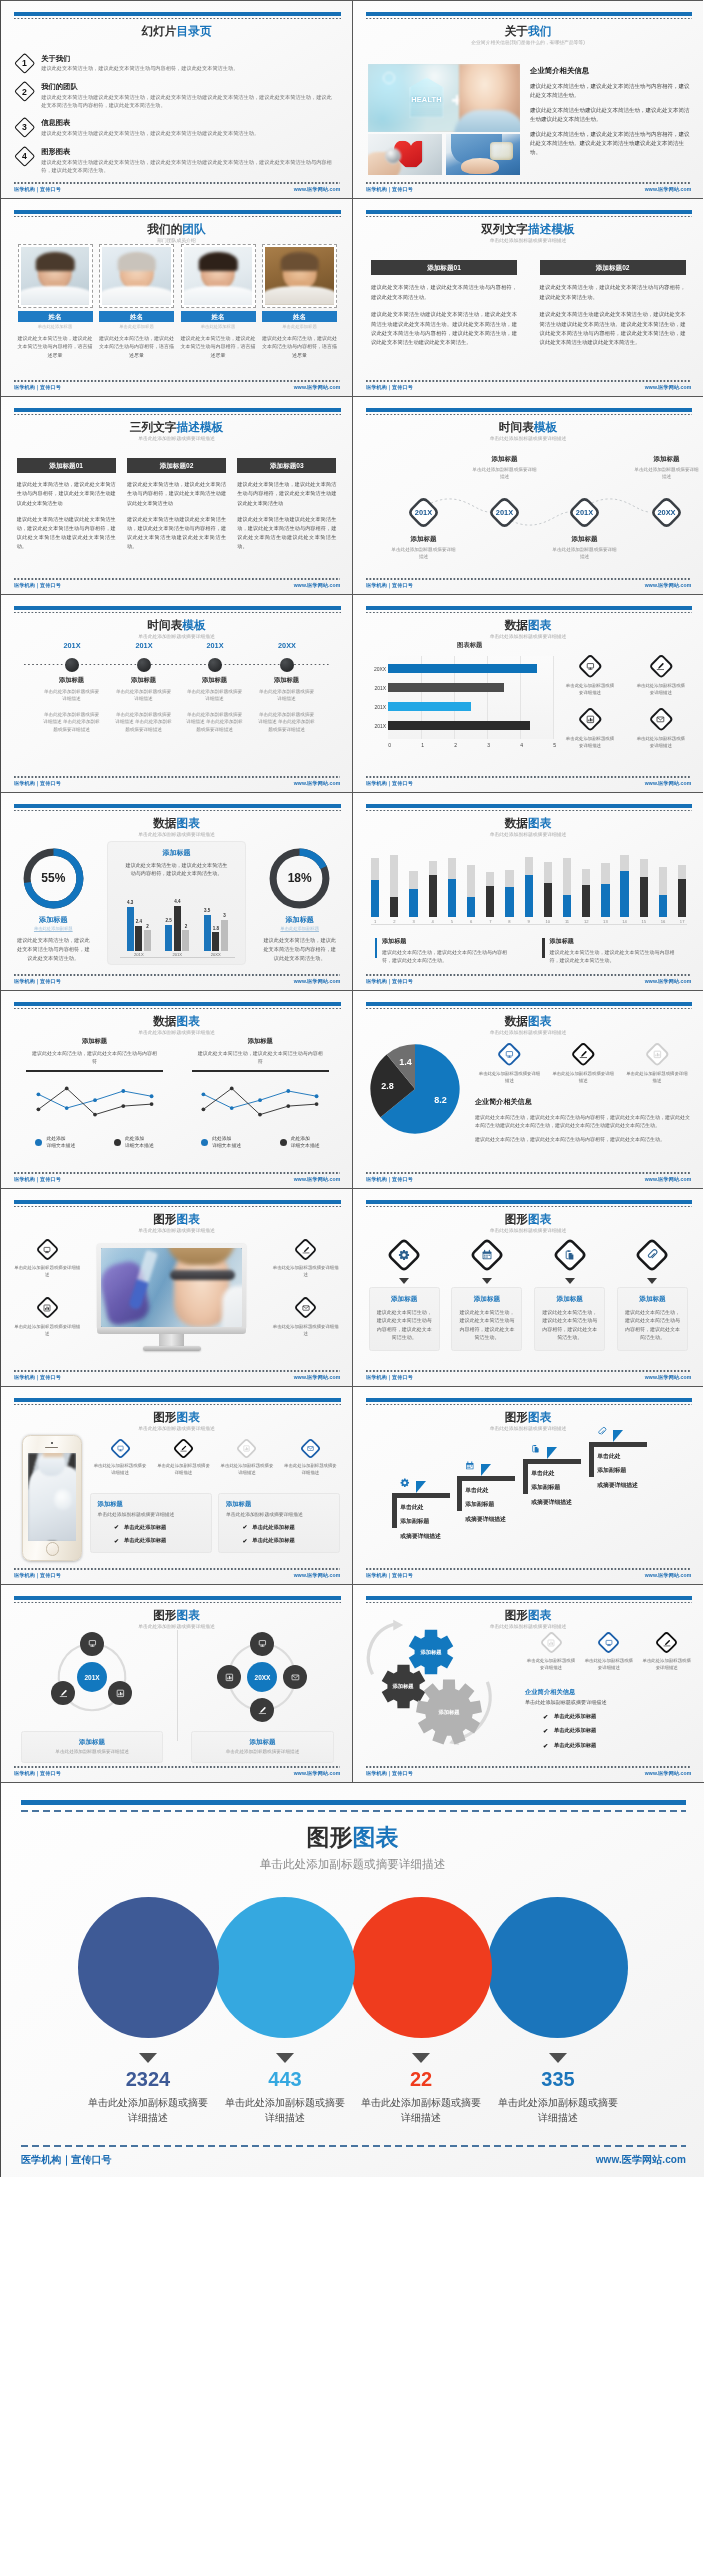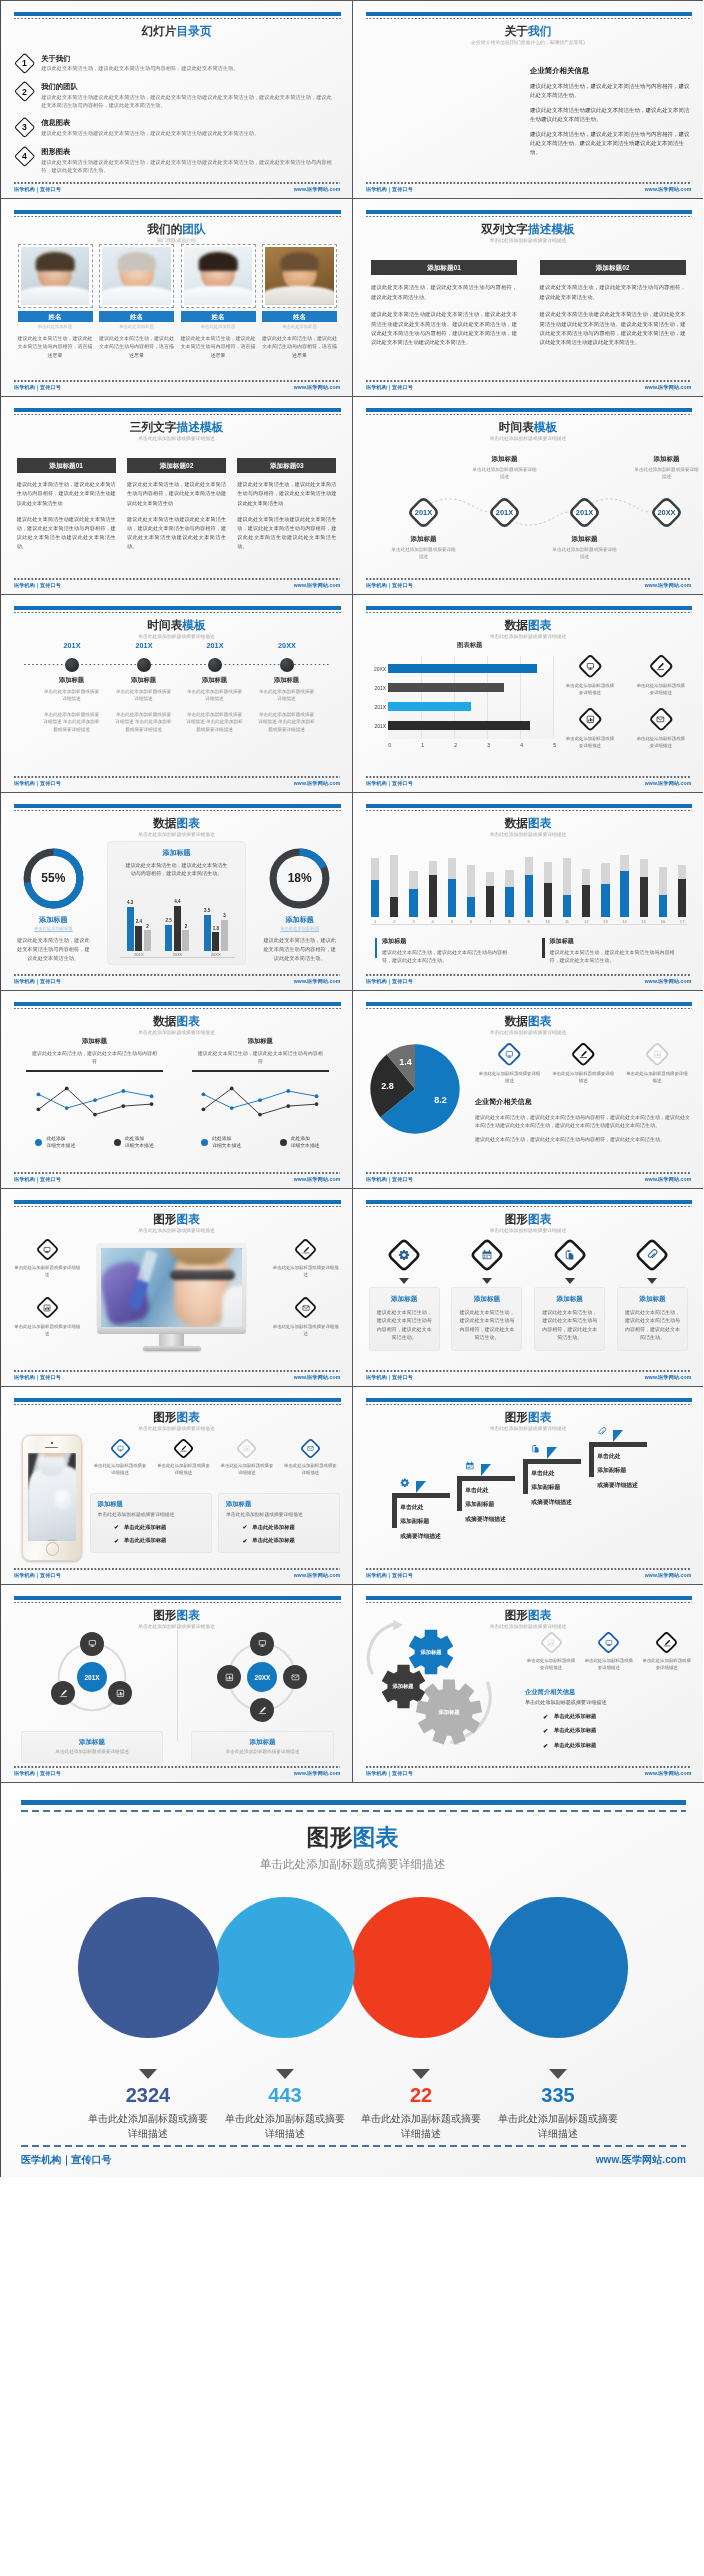--- a/index.html
+++ b/index.html
@@ -376,21 +376,21 @@
 .g-text{position:absolute;left:172px;right:10px;top:103px;}
 .g-h{font-size:6.3px;font-weight:bold;color:#1b75bb;}
 .g-s{font-size:5.1px;color:#4e4e4e;margin-top:1.7px;}
 .g-bul{display:flex;align-items:center;font-size:5.3px;font-weight:bold;color:#2e2e2e;margin-top:7.4px;padding-left:18px;}
 .g-bul .ck{color:#1a1a1a;font-size:6.1px;margin-right:5.8px;}
 
 
 .bc-row{position:absolute;left:0;right:0;top:114px;height:142px;}
 .bc-circle{position:absolute;top:0;width:141px;height:141px;border-radius:50%;}
 .bc-caps{position:absolute;left:0;right:0;top:270px;height:83px;}
-.bc-cell{position:absolute;top:16px;width:154px;margin-left:-77px;text-align:center;}
+.bc-cell{position:absolute;top:0;width:154px;margin-left:-77px;text-align:center;}
 .bc-tri{width:0;height:0;margin:0 auto;border-left:9px solid transparent;border-right:9px solid transparent;border-top:10px solid #4f4f4f;}
 .bc-val{font-size:20px;font-weight:bold;margin-top:5.8px;line-height:1;}
 .bc-txt{font-size:10px;color:#4a4a4a;line-height:1.55;margin-top:5.8px;padding:0 15px;}
 
 </style>
 </head>
 <body>
 
 <div class="page">
 <div class="grid">
@@ -446,20 +446,38 @@
           </div>
         </div>
       </div>
 <div class="slide rr">
         <div class="deco">
           <div class="bar"></div>
           <div class="dash"></div>
         </div>
         <div class="stitle"><span class="d">关于</span><span class="b">我们</span></div>
         <div class="ssub">企业简介相关信息(我们是做什么的，有哪些产品等等)</div>
+  <div class="s2-photos">
+    <div class="ph ph-top">
+      <div class="holo"></div>
+      <div class="holo-house"></div>
+      <div class="holo-label">HEALTH</div>
+      <div class="holo-plus"></div>
+      <div class="face1"></div>
+    </div>
+    <div class="ph ph-bl">
+      <div class="heart"></div>
+      <div class="steth"></div>
+    </div>
+    <div class="ph ph-br">
+      <div class="scrub"></div>
+      <div class="pills"></div>
+      <div class="hand"></div>
+    </div>
+  </div>
   <div class="s2-text">
     <div class="s2-h">企业简介相关信息</div>
     <div class="s2-p">建议此处文本简洁生动，建议此处文本简洁生动与内容相符，建议此处文本简洁生动。</div>
     <div class="s2-p">建议此处文本简洁生动建议此处文本简洁生动，建议此处文本简洁生动建议此处文本简洁生动。</div>
     <div class="s2-p">建议此处文本简洁生动，建议此处文本简洁生动与内容相符，建议此处文本简洁生动。建议此处文本简洁生动建议此处文本简洁生动。</div>
   </div>
         <div class="sfoot">
           <div class="fdash"></div>
           <div class="frow">
             <span>医学机构｜宣传口号</span>

